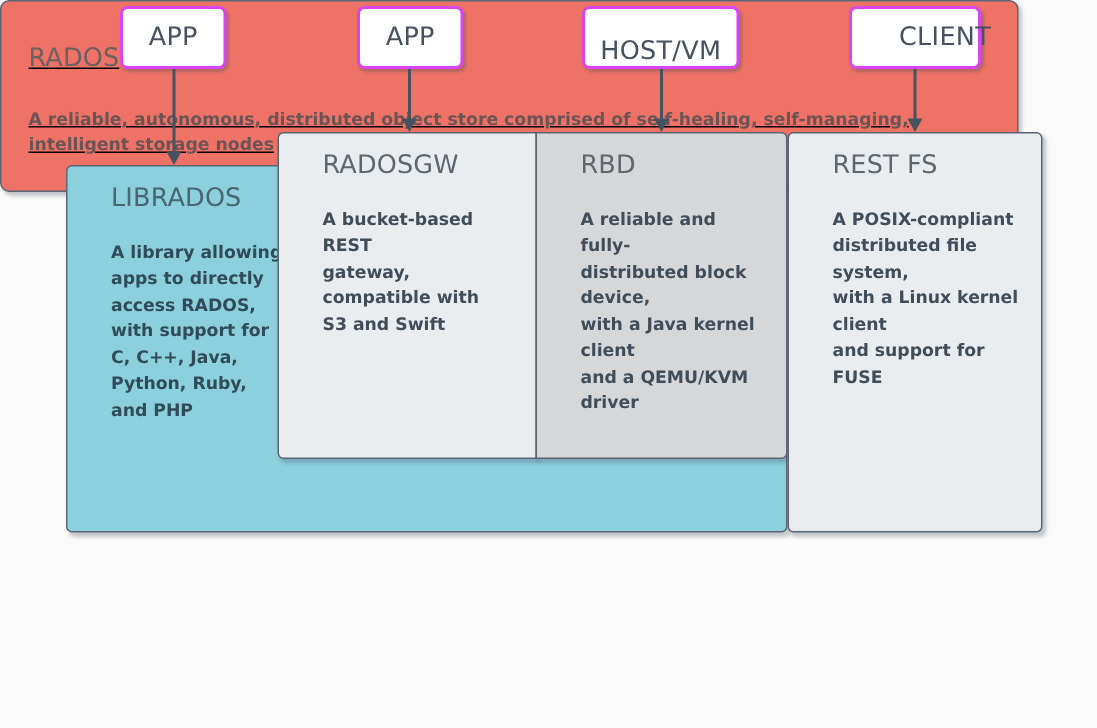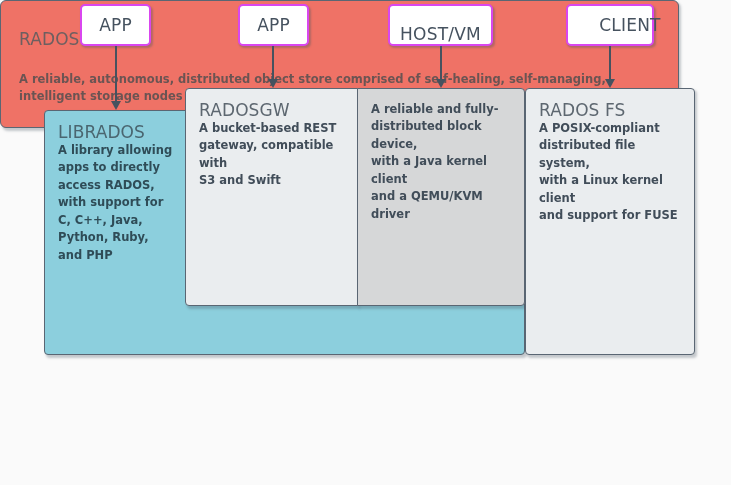--- a/index.html
+++ b/index.html
@@ -56,32 +56,33 @@
     border-right: 5px solid transparent;
     border-top: 9px solid #46525f;
   }
 
   
   .layer {
     position: absolute;
     box-sizing: border-box;
     border: 1.5px solid #5a6673;
     box-shadow: 2px 2.5px 2.5px rgba(70,82,95,0.3);
-    padding: 12px 13px 10px 13px;
+    padding: 12px 13px 10px 29px;
     overflow: hidden;
   }
   .layer .title {
     font-family: "DejaVu Sans", sans-serif;
     font-size: 17px;
     color: #5d6770;
     letter-spacing: 0.1px;
     line-height: 1.1;
     white-space: nowrap;
   }
   .layer .body {
+    margin-top: 18px;
     font-family: "DejaVu Sans", sans-serif;
     font-size: 11.5px;
     font-weight: bold;
     color: #414d59;
     line-height: 1.52;
     white-space: pre-line;
   }
 
   #librados-box {
     left: 44px;  top: 110px;
@@ -120,20 +121,21 @@
   #rados-box {
     left: 33px; top: 337px;
     width: 679px; height: 128px;
     background: #ef7266;
     border: 1.5px solid #5a6673;
     border-radius: 6px;
     box-sizing: border-box;
     box-shadow: 2px 2.5px 2.5px rgba(70,82,95,0.3);
     padding: 28px 18px 10px 18px;
     z-index: 1;
+    text-decoration: underline;
   }
   #rados-box .title {
     font-size: 17px;
     color: #6d5f60;
     letter-spacing: 0.1px;
     font-family: "DejaVu Sans", sans-serif;
   }
   #rados-box .body {
     margin-top: 22px;
     font-size: 11.5px;
@@ -192,28 +194,29 @@
   </div>
 
   <div class="layer" id="radosgw-box">
     <div class="title">RADOSGW</div>
     <div class="body">A bucket-based REST
 gateway, compatible with
 S3 and Swift</div>
   </div>
 
   <div class="layer" id="rbd-box">
+    <div class="title">RBD</div>
     <div class="body">A reliable and fully-
 distributed block device,
 with a Java kernel client
 and a QEMU/KVM driver</div>
   </div>
 
   <div class="layer" id="cephfs-box">
-    <div class="title">RADOS FS</div>
+    <div class="title">REST FS</div>
     <div class="body">A POSIX-compliant
 distributed file system,
 with a Linux kernel client
 and support for FUSE</div>
   </div>
 
   <div id="rados-box">
     <div class="title">RADOS</div>
     <div class="body">A reliable, autonomous, distributed object store comprised of self-healing, self-managing, intelligent storage nodes</div>
   </div>

